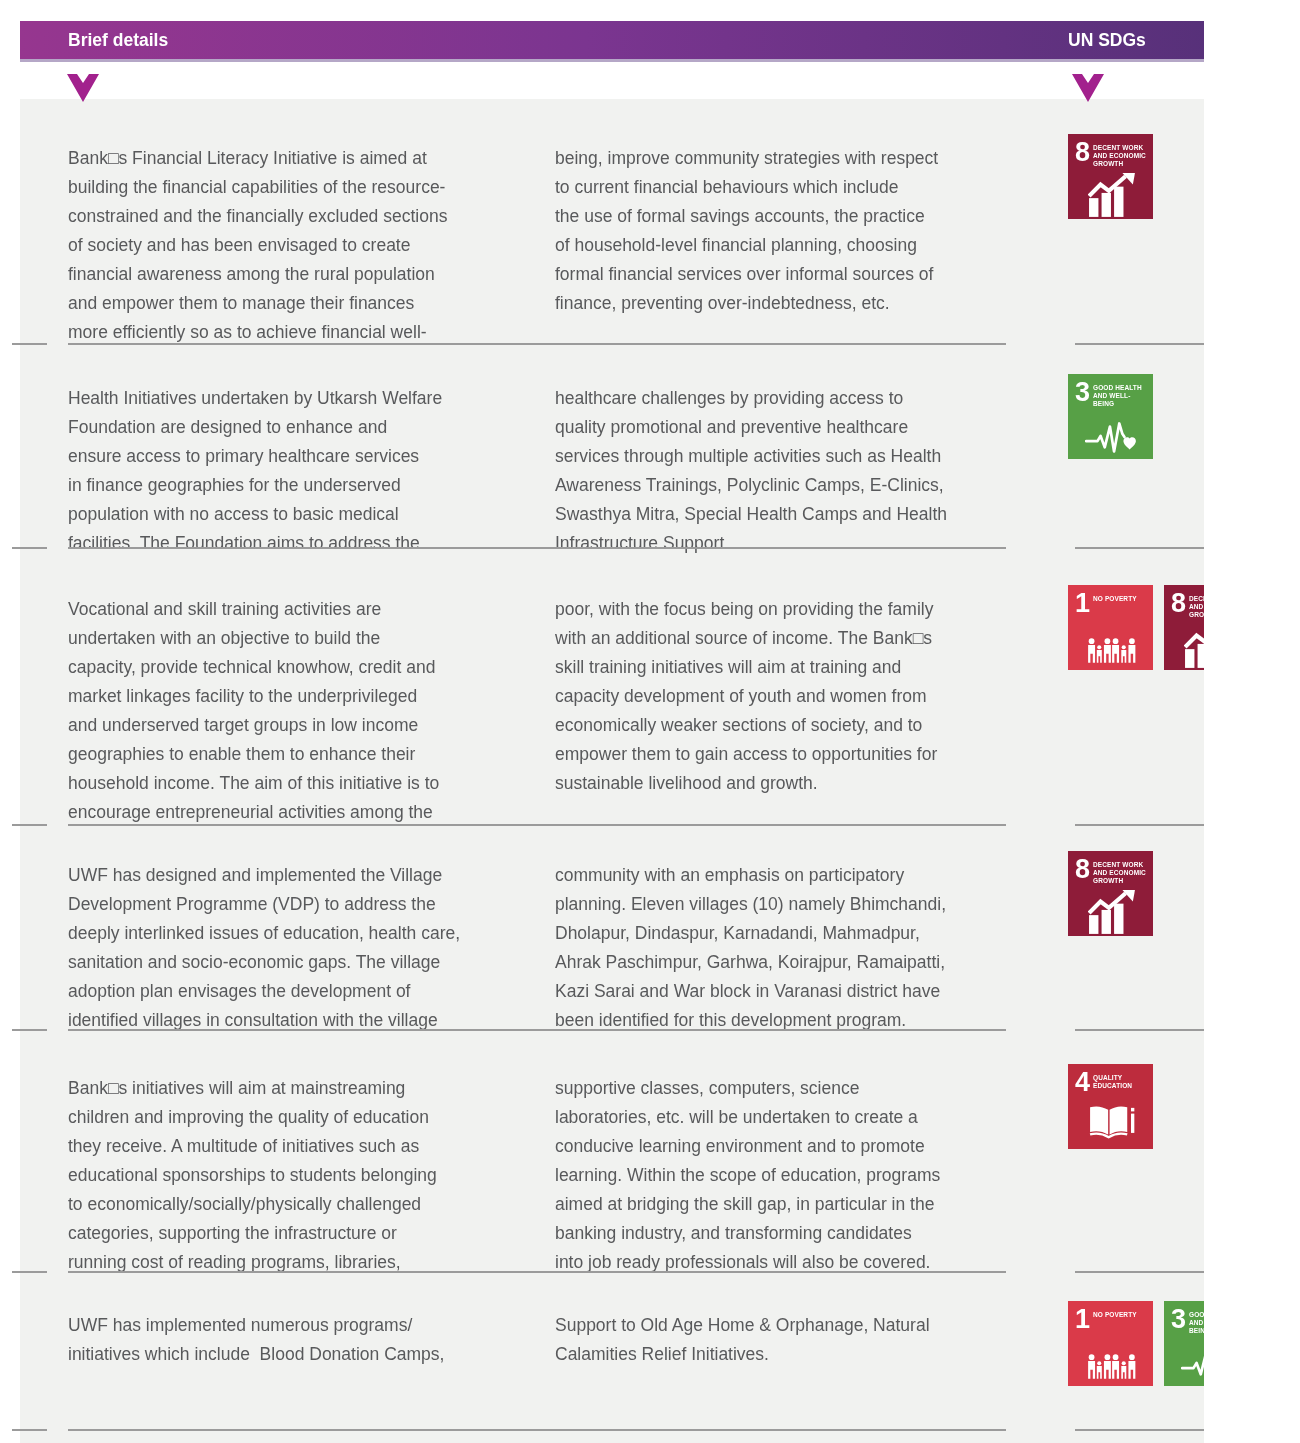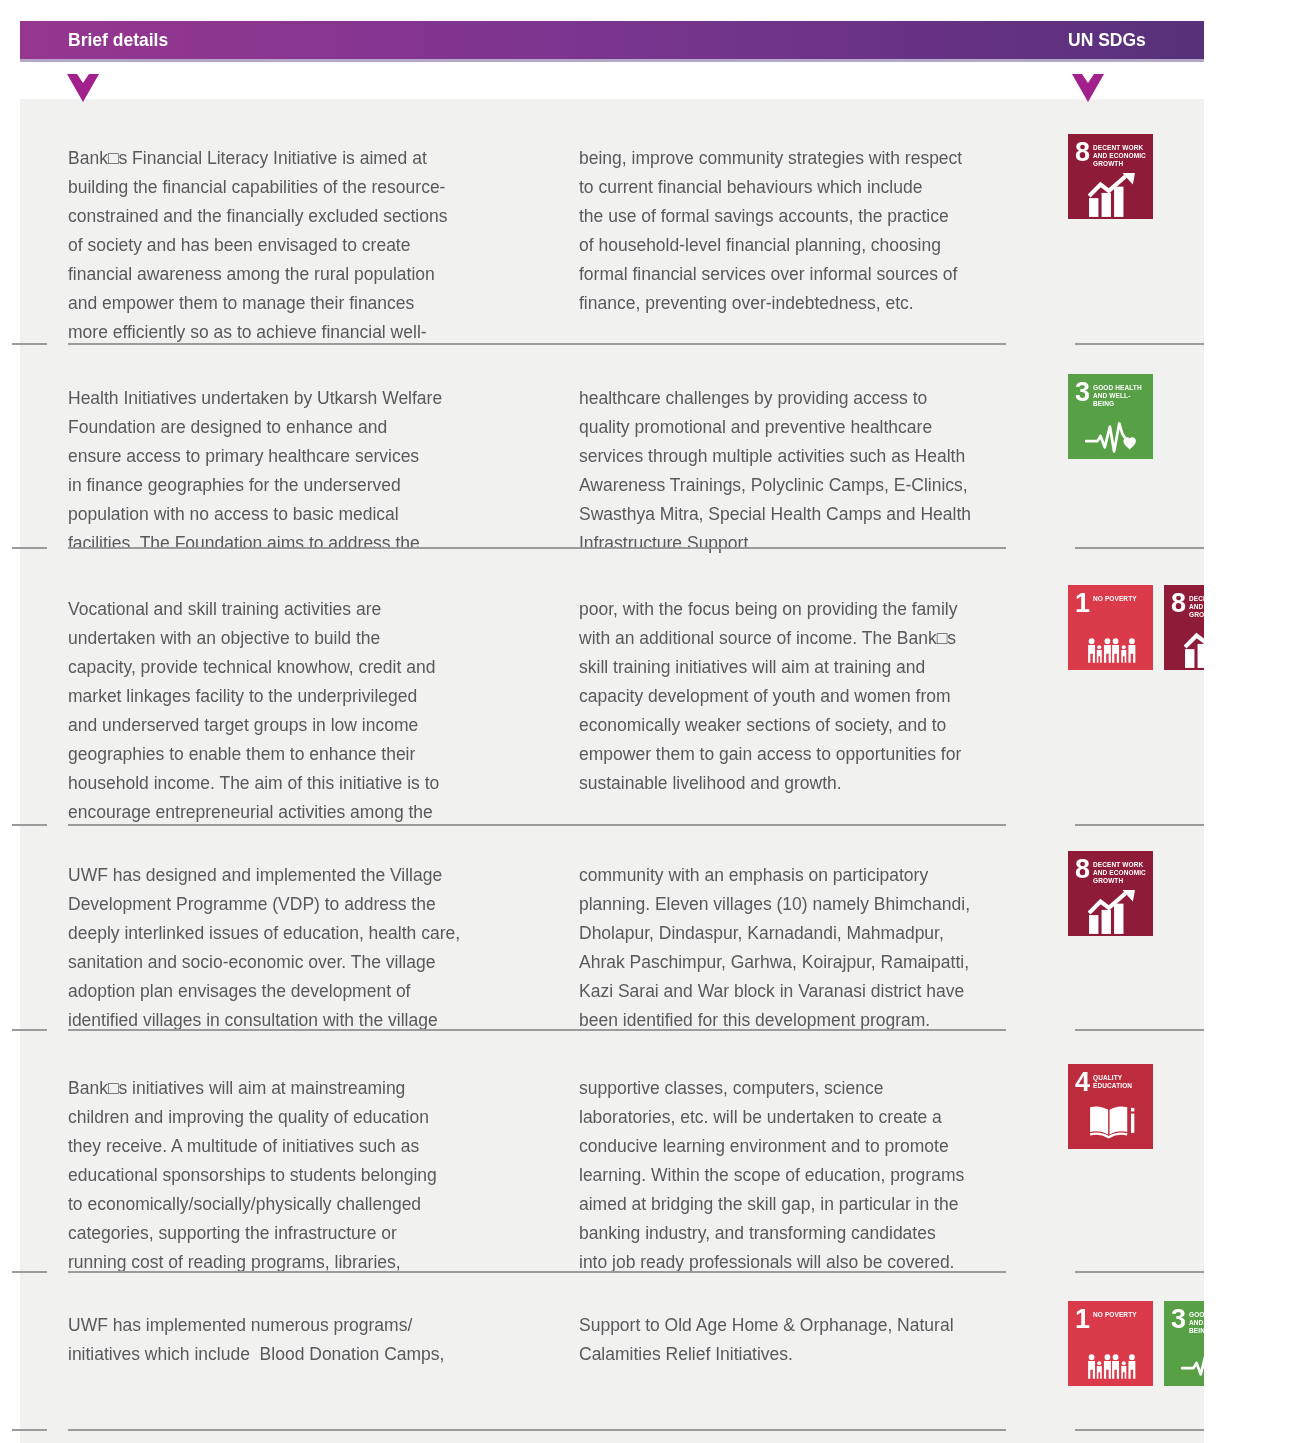--- a/index.html
+++ b/index.html
@@ -26,21 +26,21 @@
   .label-right{left:1048px;}
   .chevron{position:absolute;width:34px;height:28px;}
   .chevron-left{left:66px;top:74px;}
   .chevron-right{left:1071px;top:74px;}
   .row{position:absolute;left:0;width:1300px;}
   .cell{
     position:absolute;top:0;font-size:17.5px;line-height:29px;
     color:var(--body-text,#58595B);white-space:pre-wrap;margin-top:20px;
   }
   .col1{left:68px;width:480px;}
-  .col2{left:579px;width:505px;}
+  .col2{left:555px;width:505px;}
   .sdg-strip{position:absolute;left:1068px;top:10px;display:flex;gap:11px;}
   .sdg-tile{
     width:85px;height:85px;color:#fff;box-sizing:border-box;
     padding:7px 5px 5px 7px;overflow:hidden;
   }
   .sdg-head{display:flex;align-items:flex-start;gap:4px;}
   .sdg-num{font-size:27px;font-weight:bold;line-height:23px;letter-spacing:-1px;}
   .sdg-label{
     font-size:6.5px;font-weight:bold;line-height:8px;padding-top:3px;
     letter-spacing:0.1px;max-width:58px;
@@ -195,21 +195,21 @@
         </div>
     <div class="divider divider-stub" style="top: 249px;"></div>
     <div class="divider divider-main" style="top: 249px;"></div>
     <div class="divider divider-right" style="top: 249px;"></div>
   </div>
 
   <div class="row" style="top: 841px;">
     <div class="cell col1">UWF has designed and implemented the Village
 Development Programme (VDP) to address the
 deeply interlinked issues of education, health care,
-sanitation and socio-economic over. The village
+sanitation and socio-economic gaps. The village
 adoption plan envisages the development of
 identified villages in consultation with the village</div>
     <div class="cell col2">community with an emphasis on participatory
 planning. Eleven villages (10) namely Bhimchandi,
 Dholapur, Dindaspur, Karnadandi, Mahmadpur,
 Ahrak Paschimpur, Garhwa, Koirajpur, Ramaipatti,
 Kazi Sarai and War block in Varanasi district have
 been identified for this development program.</div>
     <div class="sdg-strip">
           <div class="sdg-tile" style="background: rgb(142, 28, 57);">

